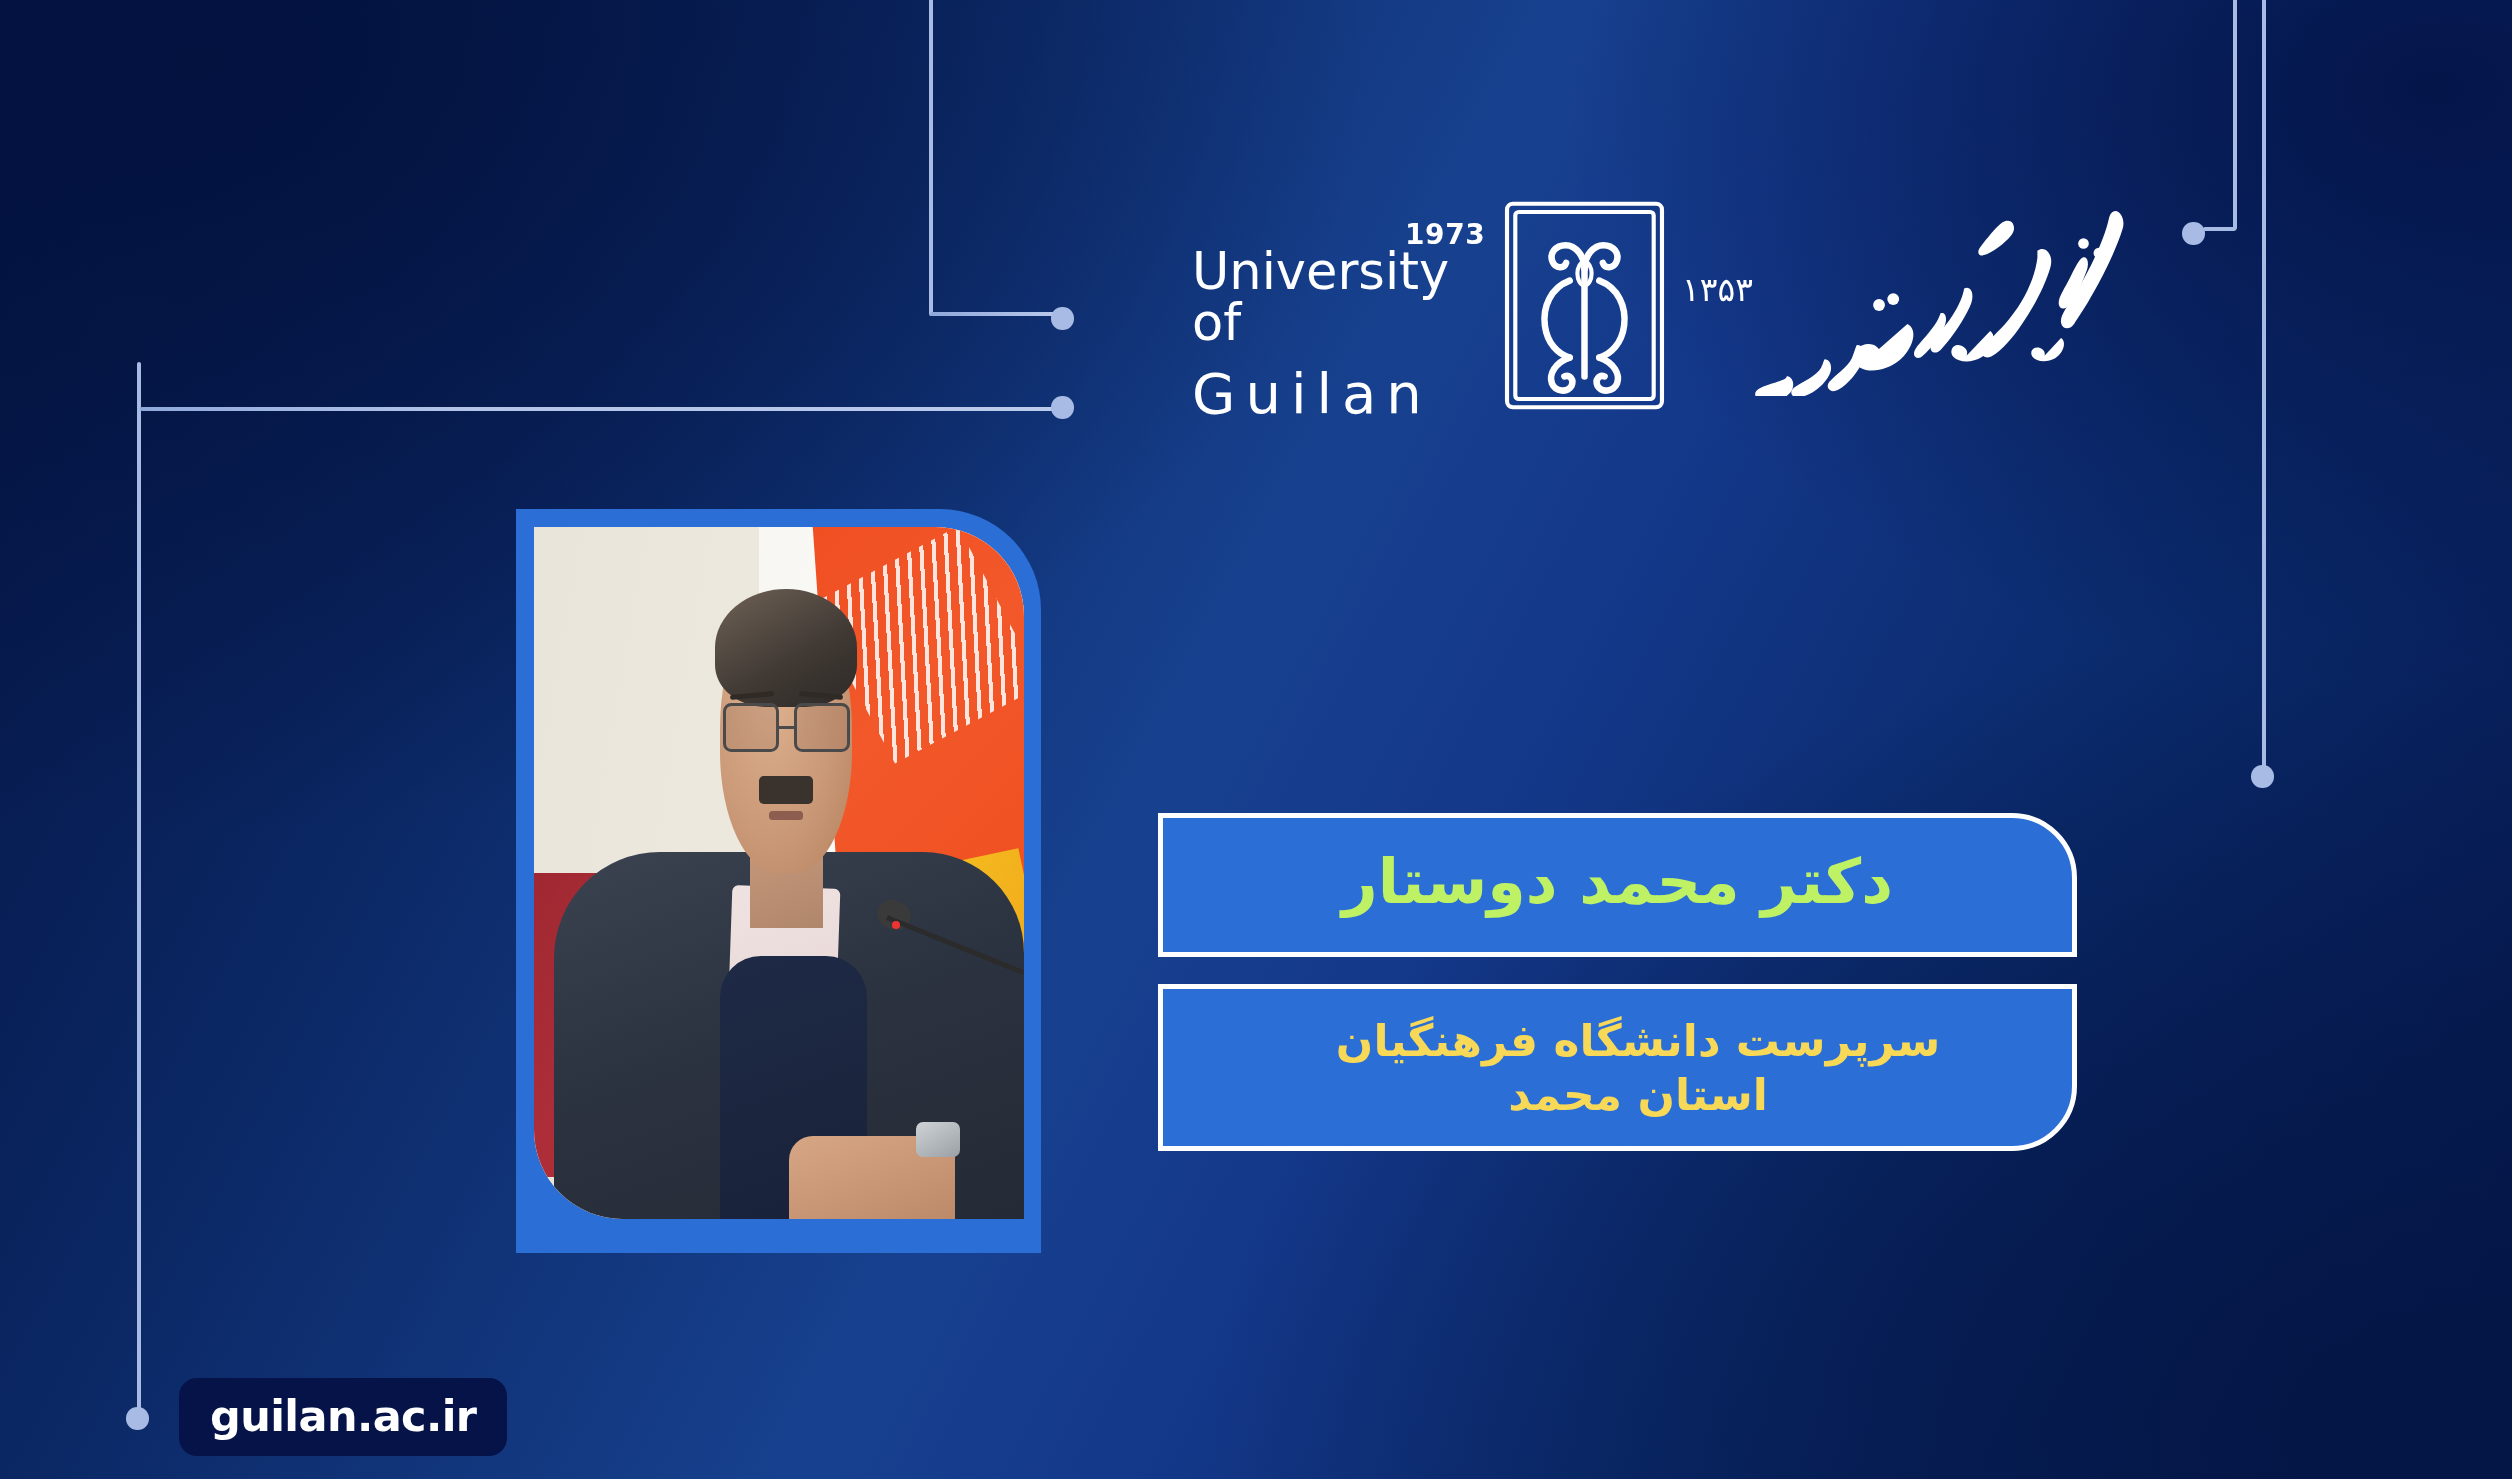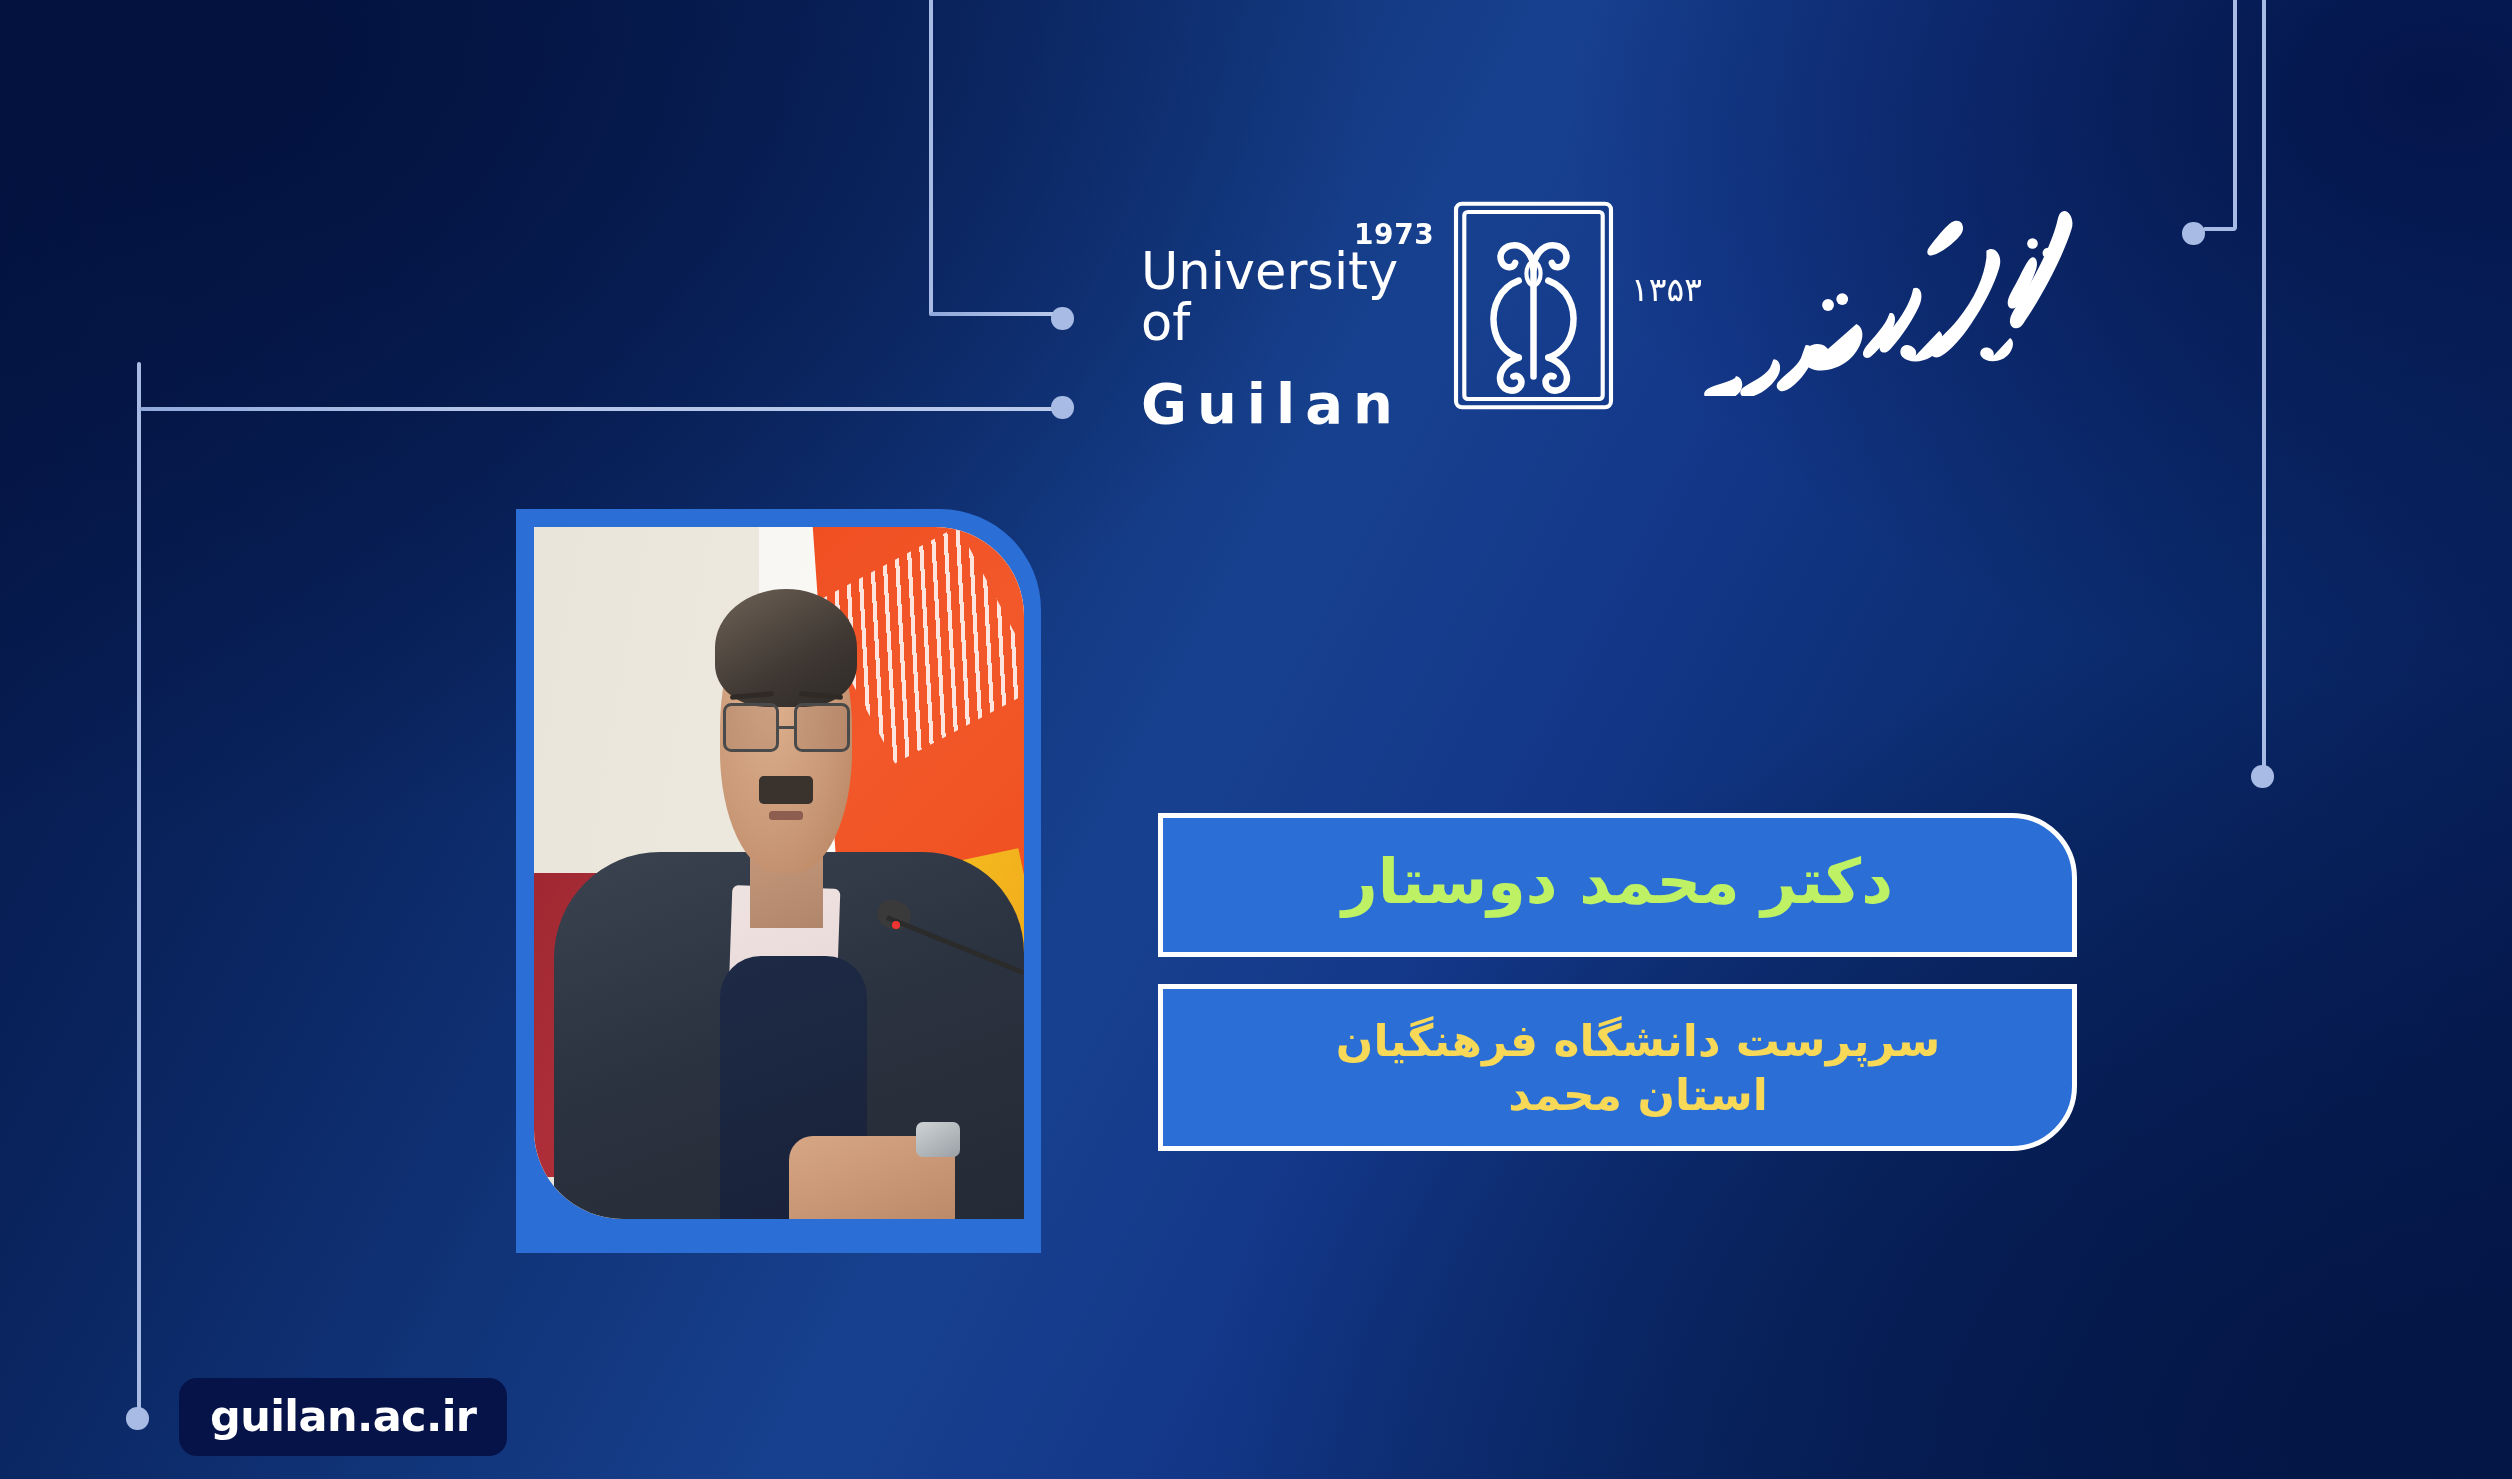--- a/index.html
+++ b/index.html
@@ -43,31 +43,31 @@
   #deco-tr-v{ left:2233px; top:-24px; height:254px; }
   #deco-tr-h{ left:2203px; top:227px; width:33px; }
   #dot-tr{ left:2182px; top:222px; }
 
   
   #deco-r-v{ left:2262px; top:-24px; height:793px; }
   #dot-r{ left:2251px; top:765px; }
 
   
   #logo-block{
-    position:absolute; left:1135px; top:195px;
+    position:absolute; left:1186px; top:195px;
     width:952px; height:248px;
     display:flex; align-items:center; justify-content:center; gap:0;
   }
   #logo-en{
     position:absolute; left:6px; top:51px;
     width:308px; color:#ffffff; text-align:left;
     font-family:"DejaVu Sans", sans-serif;
   }
   #logo-en .l1{ font-size:51px; font-weight:400; letter-spacing:0px; line-height:1; }
-  #logo-en .l2{ font-size:56px; font-weight:700; letter-spacing:10px; line-height:1; margin-top:28px; }
+  #logo-en .l2{ font-size:56px; font-weight:400; letter-spacing:10px; line-height:1; margin-top:18px; }
   #logo-year-en{
     position:absolute; left:219px; top:22.5px;
     color:#ffffff; font-size:28px; font-weight:700; letter-spacing:0.6px;
   }
   #logo-mark{
     position:absolute; left:308px; top:3.5px;
     width:181px; height:213px;
   }
   #logo-year-fa{
     position:absolute; left:496px; top:75px;

